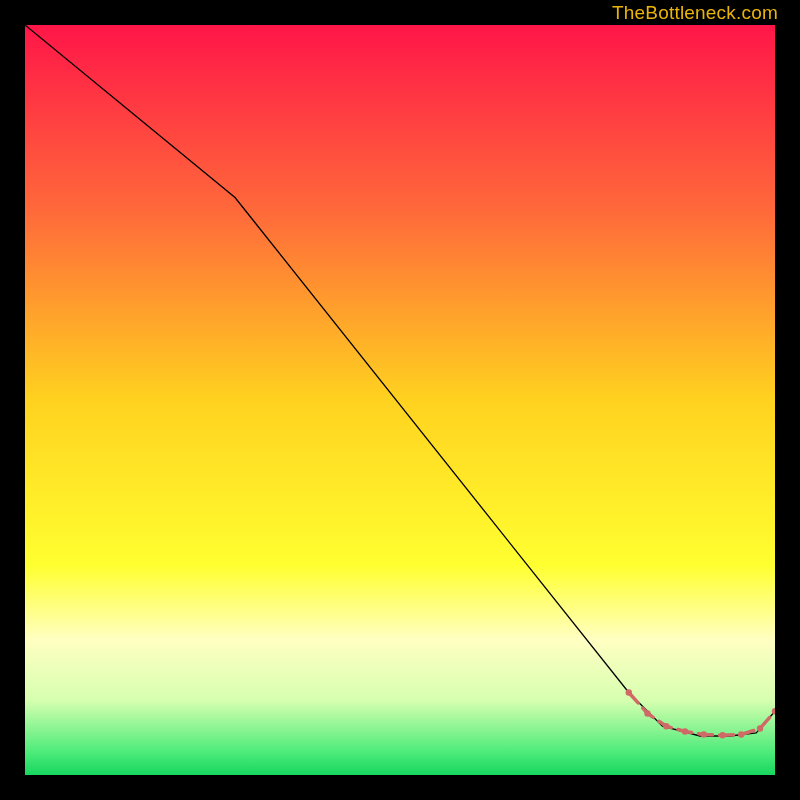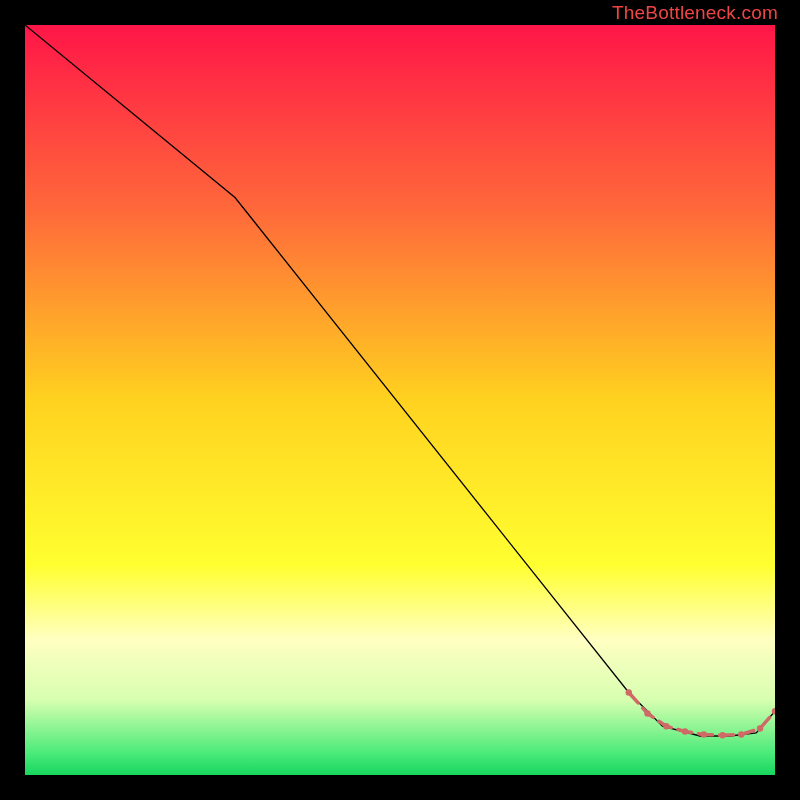--- a/index.html
+++ b/index.html
@@ -23,21 +23,21 @@
     position: absolute;
     left: 25px;
     top: 25px;
     width: 750px;
     height: 750px;
   }
   .watermark {
     position: absolute;
     top: 2px;
     right: 22px;
-    color: #ef4444;
+    color: #eab308;
     font-size: 19px;
     letter-spacing: 0.2px;
     font-weight: 500;
     user-select: none;
   }
   svg { display: block; }
 </style>
 </head>
 <body>
 

